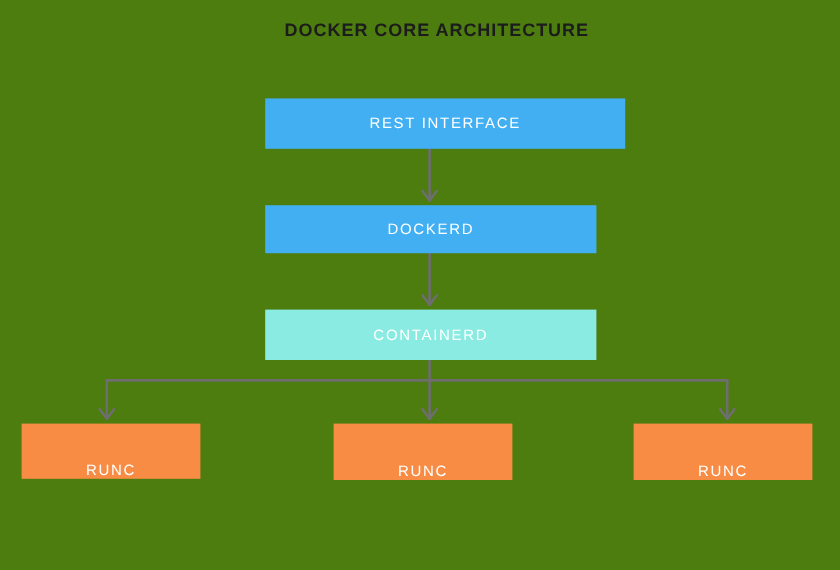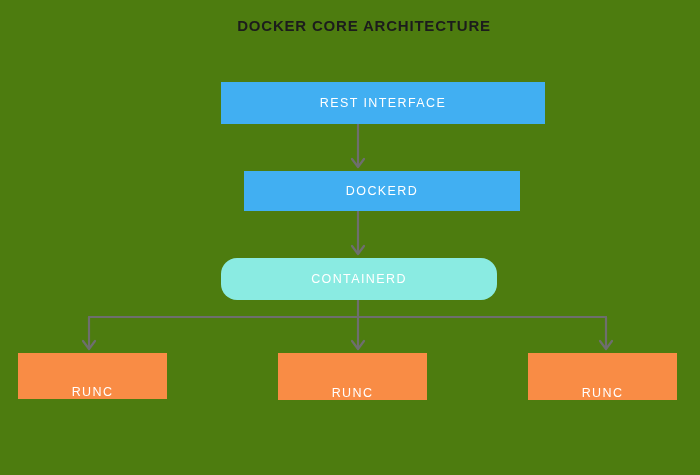--- a/index.html
+++ b/index.html
@@ -33,23 +33,23 @@
     justify-content: center;
     color: var(--c-box_text, #ffffff);
     font-size: 12.5px;
     letter-spacing: 1.4px;
     text-transform: uppercase;
   }
   .node.blue   { background: var(--c-blue,   #41aff2); }
   .node.teal   { background: var(--c-teal,   #8aebe2); }
   .node.orange { background: var(--c-orange, #f98c45); align-items: flex-end; }
 
-  #node-rest       { left: 221px; top:  82px; width: 324px; height: 42px; }
-  #node-dockerd    { left: 221px; top: 171px; width: 276px; height: 40px; margin-left: 23px; }
-  #node-containerd { left: 221px; top: 258px; width: 276px; height: 42px; border-radius: 16px; }
+  #node-rest       { left: 221px; top:  82px; width: 300px; height: 42px; }
+  #node-dockerd    { left: 221px; top: 171px; width: 276px; height: 40px; }
+  #node-containerd { left: 221px; top: 258px; width: 276px; height: 42px; }
   #node-runc1      { left:  18px; top: 353px; width: 149px; height: 46px; }
   #node-runc2      { left: 278px; top: 353px; width: 149px; height: 47px; }
   #node-runc3      { left: 528px; top: 353px; width: 149px; height: 47px; }
 
   svg.edges {
     position: absolute;
     left: 0; top: 0;
     width: 700px;
     height: 475px;
     pointer-events: none;

